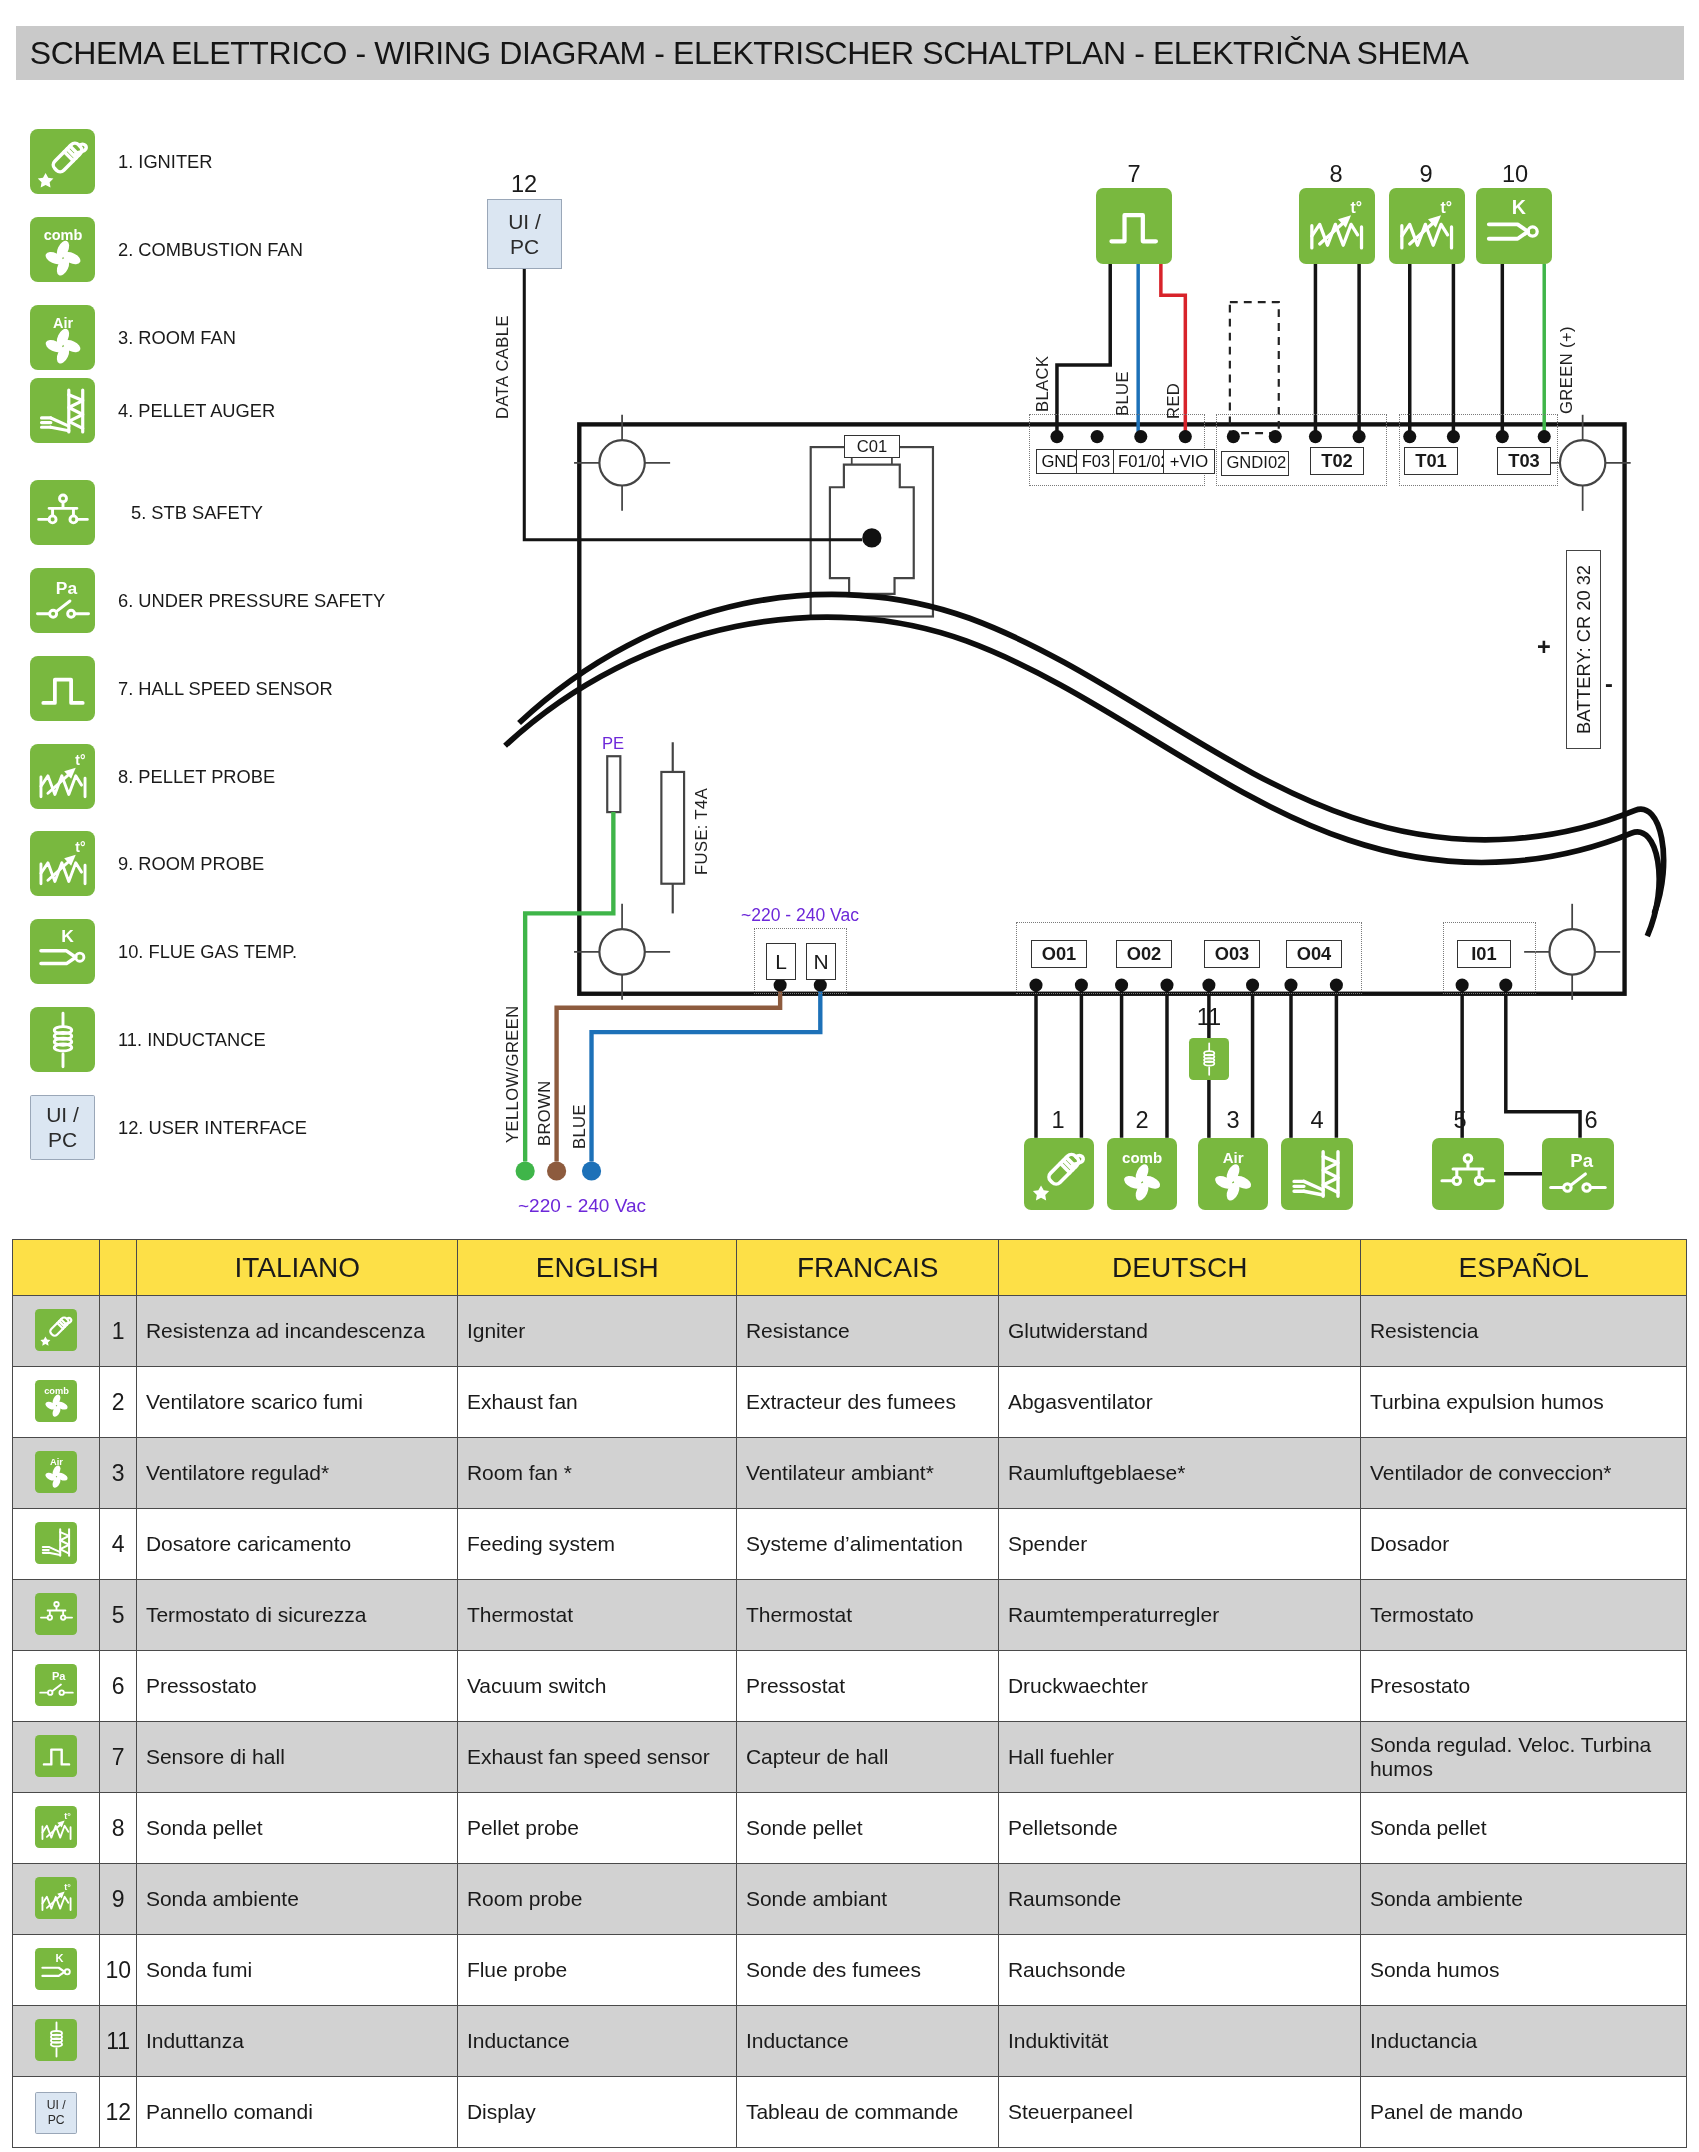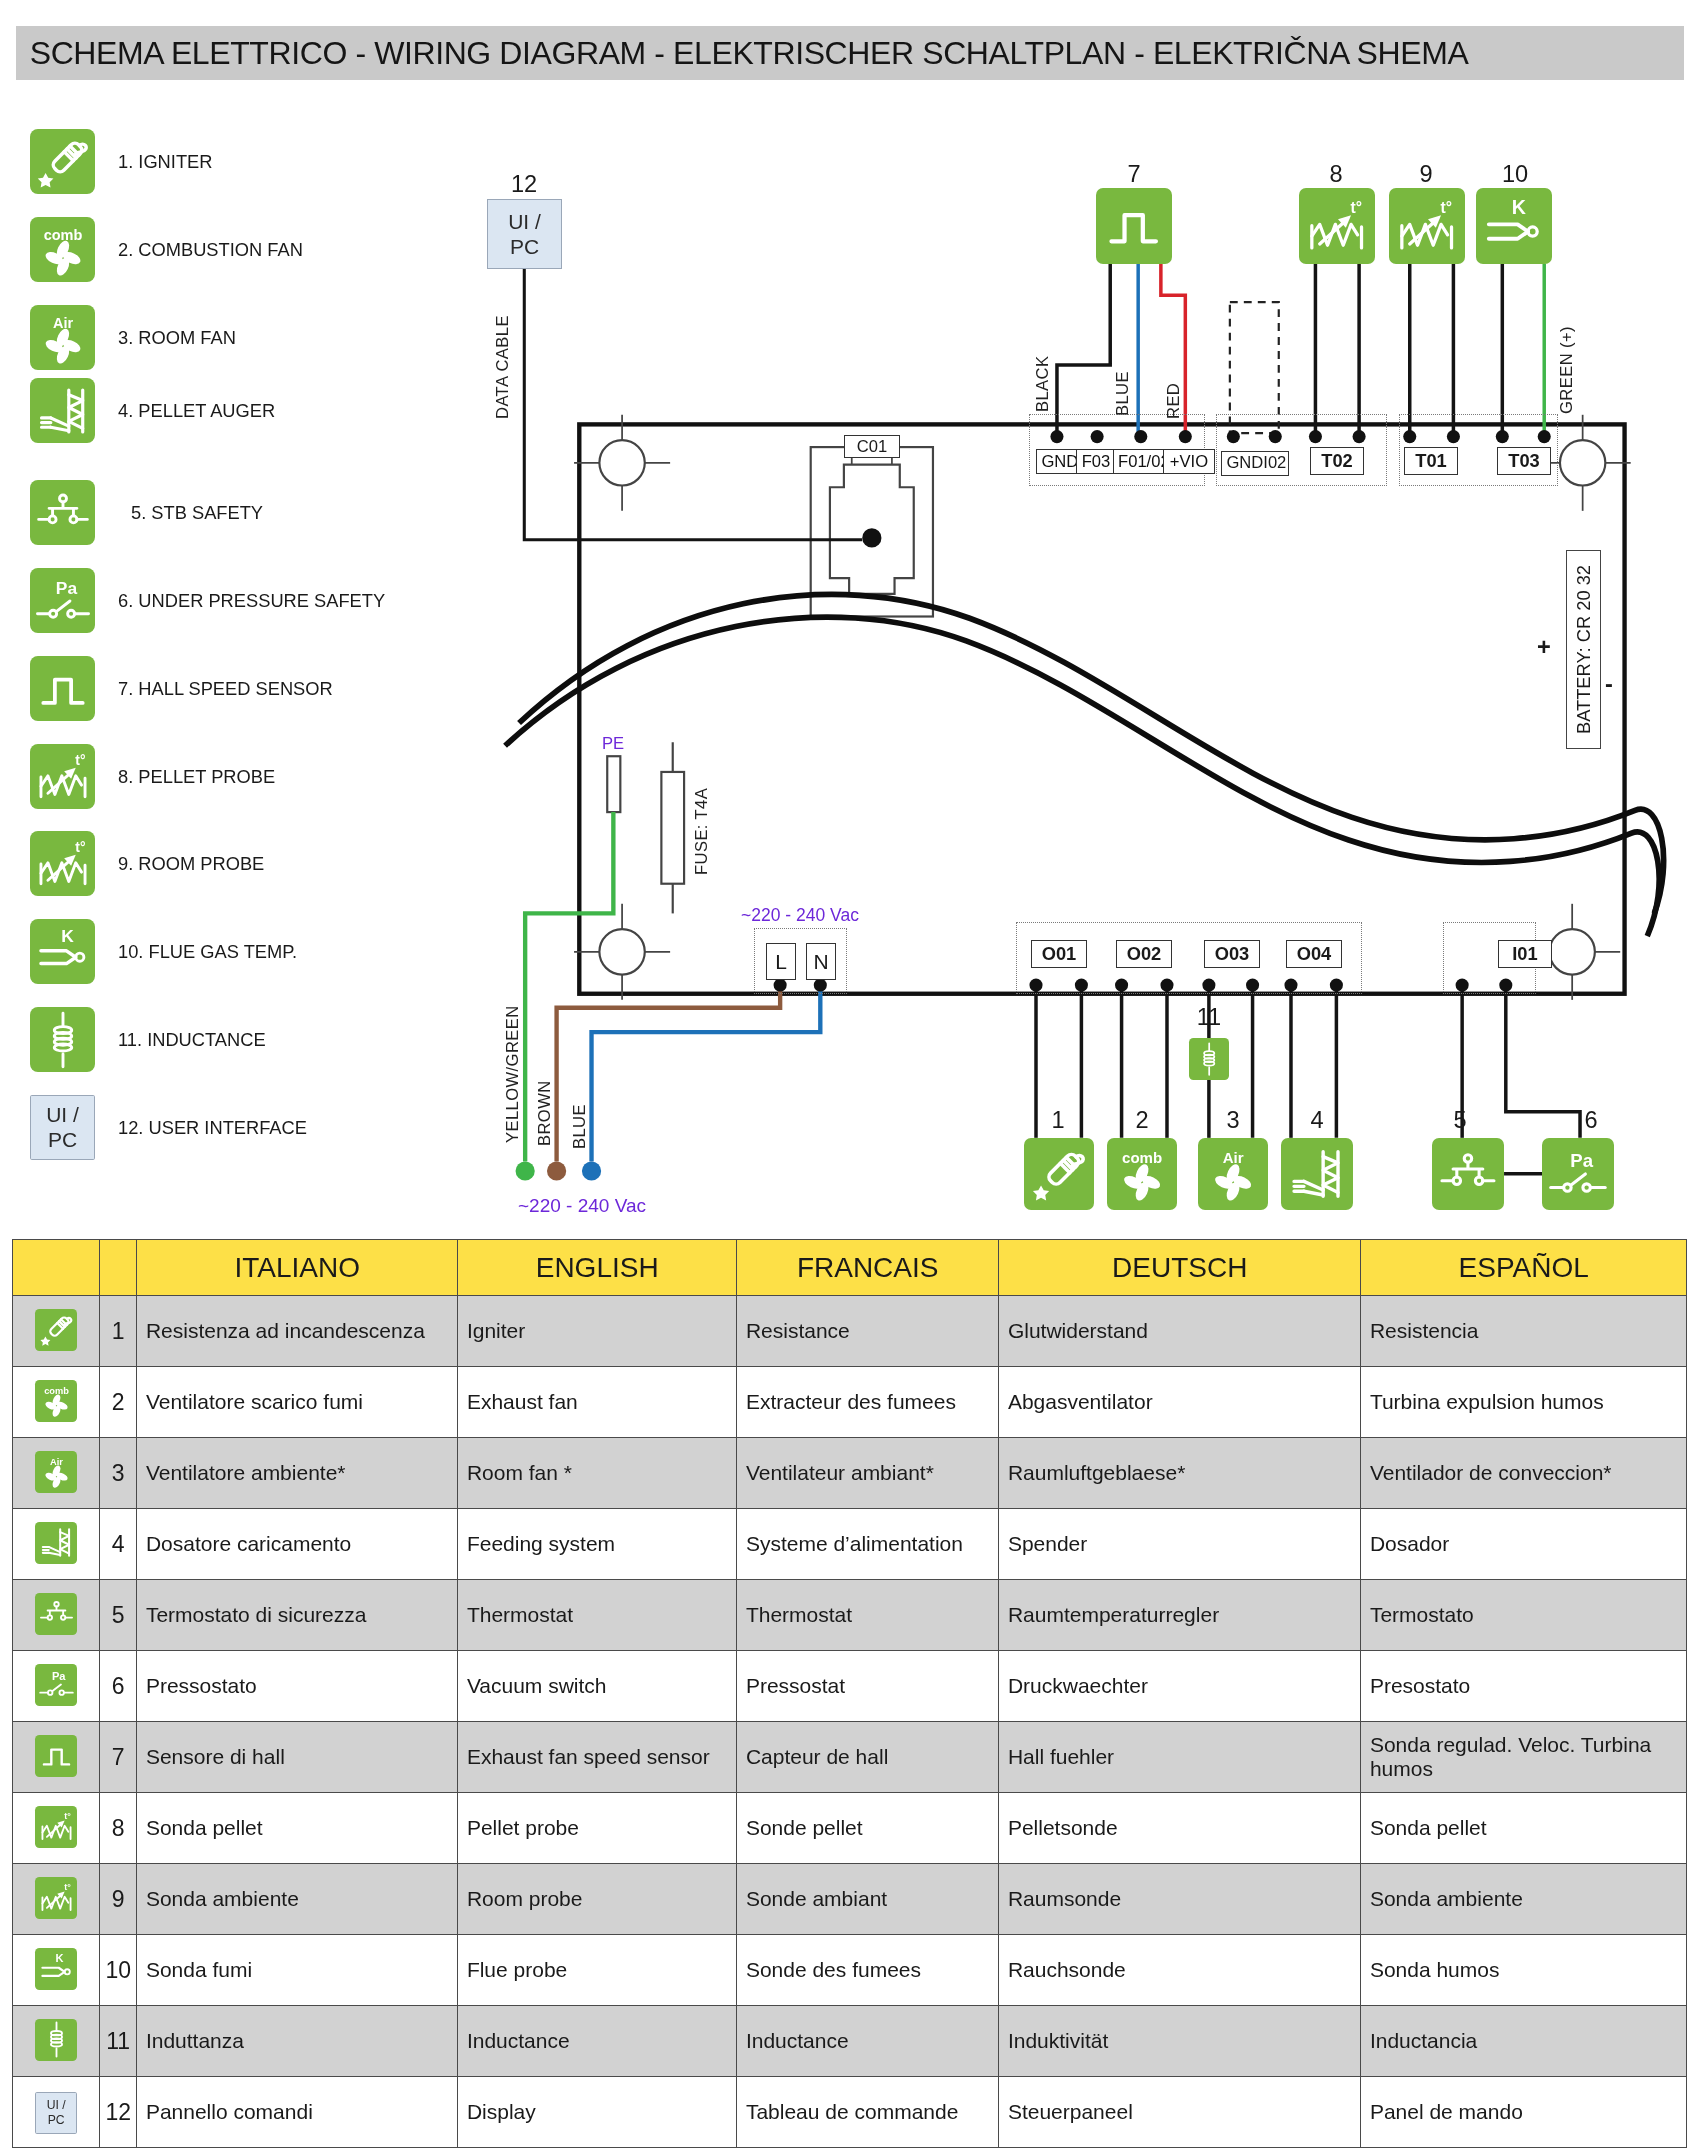--- a/index.html
+++ b/index.html
@@ -419,21 +419,21 @@
 <div class="dotbox" style="left:754px; top:928px; width:93px; height:66px;"></div>
 <div class="tbox plain" style="left:766px; top:943px; width:30px; height:37px;">L</div>
 <div class="tbox plain" style="left:806px; top:943px; width:30px; height:37px;">N</div>
 
 <div class="dotbox" style="left:1016px; top:922px; width:346px; height:72px;"></div>
 <div class="tbox" style="left:1031px; top:940px; width:56px; height:28px;">O01</div>
 <div class="tbox" style="left:1116px; top:940px; width:56px; height:28px;">O02</div>
 <div class="tbox" style="left:1204px; top:940px; width:56px; height:28px;">O03</div>
 <div class="tbox" style="left:1286px; top:940px; width:56px; height:28px;">O04</div>
 <div class="dotbox" style="left:1443px; top:922px; width:93px; height:72px;"></div>
-<div class="tbox" style="left:1498px; top:940px; width:54px; height:28px;">I01</div>
+<div class="tbox" style="left:1457px; top:940px; width:54px; height:28px;">I01</div>
 
 <div class="vlabel" style="left:501px; top:987px; height:175px;">YELLOW/GREEN</div>
 <div class="vlabel" style="left:533px; top:1064px; height:98px;">BROWN</div>
 <div class="vlabel" style="left:568px; top:1092px; height:70px;">BLUE</div>
 <span class="hlabel" style="left:582px; top:1195px; font-size:19px;">~220 - 240 Vac</span>
 
 <span class="num" style="left:1209px; top:1004px;">11</span>
 <div class="comp" style="left:1189px; top:1038px; width:40px; height:42px; border-radius:4.4px;">
     <svg viewBox="0 0 100 100" xmlns="http://www.w3.org/2000/svg">
       <g stroke="#fff" stroke-width="5" fill="none" stroke-linecap="round">
@@ -587,21 +587,21 @@
               <text x="50" y="32" text-anchor="middle" fill="#fff" font-size="25" font-weight="bold" font-family="Liberation Sans, sans-serif">Air</text>
     <g fill="#fff" transform="translate(50 64)">
       <ellipse cx="0" cy="-15" rx="9" ry="16" transform="rotate(25 0 -15)"></ellipse>
       <ellipse cx="15" cy="0" rx="16" ry="9" transform="rotate(25 15 0)"></ellipse>
       <ellipse cx="0" cy="15" rx="9" ry="16" transform="rotate(25 0 15)"></ellipse>
       <ellipse cx="-15" cy="0" rx="16" ry="9" transform="rotate(25 -15 0)"></ellipse>
     </g>
             </svg>
           </span></td>
     <td class="cnum">3</td>
-    <td>Ventilatore ambiente*</td>
+    <td>Ventilatore regulad*</td>
     <td>Room fan *</td>
     <td>Ventilateur ambiant*</td>
     <td>Raumluftgeblaese*</td>
     <td>Ventilador de conveccion*</td>
   </tr>
       <tr class="row-white">
     <td class="cicon"><span class="ticon">
             <svg viewBox="0 0 100 100" xmlns="http://www.w3.org/2000/svg">
               <g stroke="#fff" stroke-width="5.5" fill="none" stroke-linecap="round" stroke-linejoin="round">
       <path d="M60 14 V86 M84 14 V86"></path>

